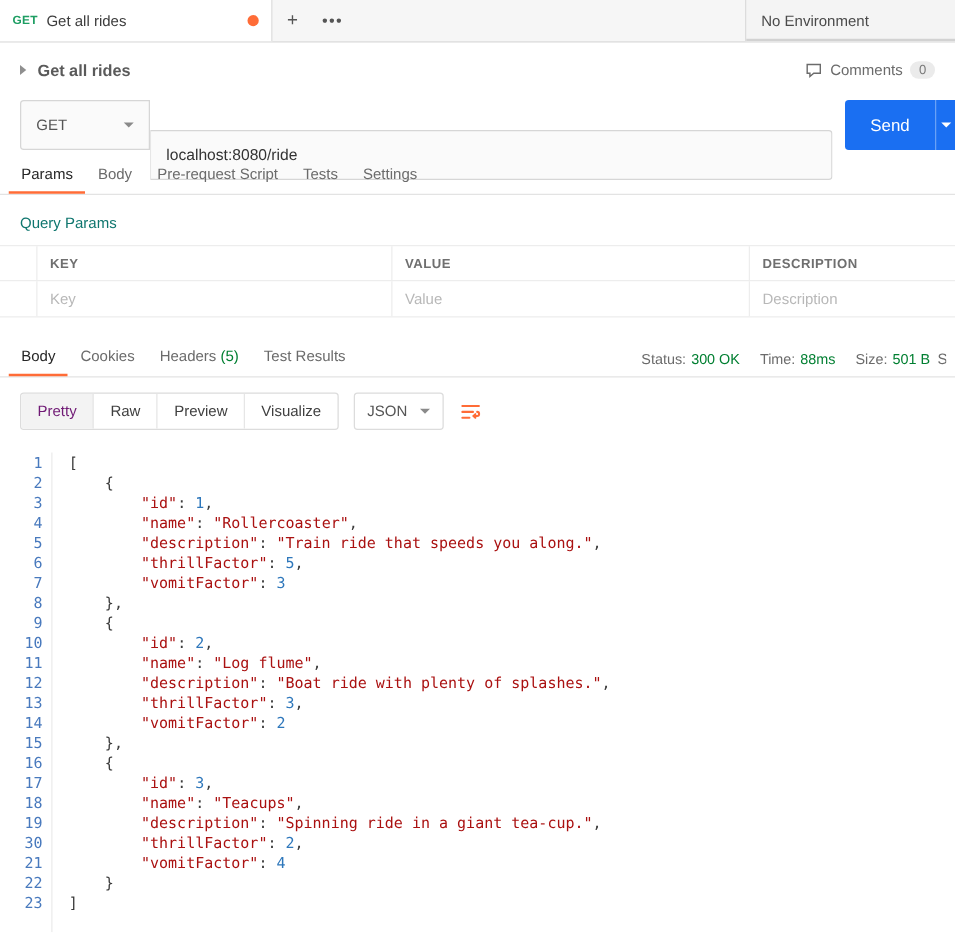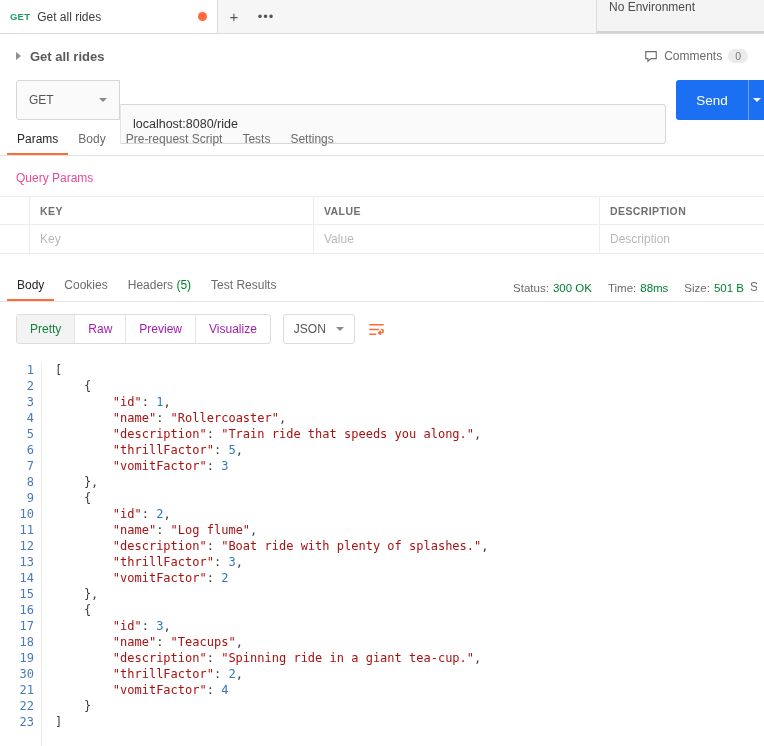--- a/index.html
+++ b/index.html
@@ -19,61 +19,61 @@
     font-family:"Liberation Sans",sans-serif;font-size:12px;color:#2b2b2b;
   }
   
   .topbar{height:34px;background:#f6f6f6;border-bottom:1px solid #dcdcdc;display:flex;align-items:stretch;}
   .req-tab{width:218px;background:#fff;border-right:1px solid #dcdcdc;display:flex;align-items:center;gap:7px;padding:0 10px;cursor:pointer;}
   .req-tab .m{color:var(--method-get);font-size:9.5px;font-weight:700;letter-spacing:.2px;}
   .req-tab .t{color:#3c3c3c;white-space:nowrap;overflow:hidden;text-overflow:ellipsis;}
   .dot{width:9px;height:9px;border-radius:50%;background:var(--accent);margin-left:auto;flex:0 0 auto;}
   .tb-btn{width:32px;display:flex;align-items:center;justify-content:center;color:#555;font-size:15px;cursor:pointer;}
   .tb-btn.more{font-size:13px;letter-spacing:1px;}
-  .env{margin-left:auto;width:168px;background:#f4f4f4;border-left:1px solid #dcdcdc;display:flex;align-items:flex-start;padding:0 12px;color:#4a4a4a;box-shadow:inset 0 -2px 0 #d2d2d2;cursor:pointer;}
+  .env{margin-left:auto;width:168px;background:#f4f4f4;border-left:1px solid #dcdcdc;display:flex;align-items:center;padding:0 12px;color:#4a4a4a;box-shadow:inset 0 -2px 0 #d2d2d2;cursor:pointer;}
   
   .req-header{height:44px;display:flex;align-items:center;padding:0 16px;}
   .tri-right{width:0;height:0;border-top:4px solid transparent;border-bottom:4px solid transparent;border-left:5px solid #8f8f8f;margin-right:9px;cursor:pointer;}
   .req-title{color:#5a5a5a;font-weight:700;font-size:13px;}
   .comments{margin-left:auto;display:flex;align-items:center;gap:6px;color:#6b6b6b;cursor:pointer;}
   .badge{background:#ebebeb;color:#7a7a7a;border-radius:9px;padding:1px 7px;font-size:10.5px;}
   
   .req-bar{display:flex;align-items:center;padding-left:16px;height:44px;}
   .method{width:104px;height:40px;border:1px solid #d6d6d6;background:#fafafa;border-radius:3px 0 0 3px;display:flex;align-items:center;justify-content:space-between;padding:0 12px;color:#555;cursor:pointer;}
   .tri-down{width:0;height:0;border-left:4px solid transparent;border-right:4px solid transparent;border-top:4px solid #8a8a8a;}
   .tri-down.white{border-top-color:#fff;}
   .url{flex:1;height:40px;border:1px solid #d6d6d6;border-left:1px solid #e6e6e6;background:#fafafa;border-radius:0 3px 3px 0;padding:0 12px;font:12.5px "Liberation Sans",sans-serif;color:#333;outline:none;margin-right:10px;margin-top:48px;}
   .send{height:40px;width:72px;background:var(--send-button);color:#fff;border:none;border-radius:3px 0 0 3px;font:13.5px "Liberation Sans",sans-serif;cursor:pointer;}
   .send-split{height:40px;width:16px;background:var(--send-button);border-left:1px solid rgba(255,255,255,.35);display:flex;align-items:center;justify-content:center;cursor:pointer;}
   
   .req-tabs{display:flex;align-items:flex-end;padding:0 7px;border-bottom:1px solid #e3e3e3;margin-top:4px;height:30px;}
   .rtab{padding:8px 10px 7px;color:#6b6b6b;cursor:pointer;border-bottom:2px solid transparent;white-space:nowrap;}
   .rtab.active{color:#262626;border-bottom-color:var(--accent);}
   .count{color:var(--success);}
   
-  .qp-title{padding:15px 16px 11px;color:#ec4899;}
+  .qp-title{padding:15px 16px 11px;color:#0f766e;}
   .qp-row{display:grid;grid-template-columns:30px 284px 286px 1fr;border-bottom:1px solid #ededed;height:29px;}
   .qp-row:first-of-type{border-top:1px solid #ededed;}
   .qp-cell{border-right:1px solid #ededed;display:flex;align-items:center;padding:0 10px;}
   .qp-cell:last-child{border-right:none;}
   .qp-head .qp-cell{font-size:10.5px;font-weight:700;color:#6f6f6f;letter-spacing:.4px;}
   .qp-input{border:none;background:transparent;width:100%;font:12px "Liberation Sans",sans-serif;color:#333;outline:none;}
   .qp-input::placeholder{color:#b8b8b8;}
   
   .resp-tabs{display:flex;align-items:flex-end;padding:0 7px;border-bottom:1px solid #e3e3e3;margin-top:16px;height:32px;}
   .resp-meta{margin-left:auto;display:flex;gap:16px;align-items:center;font-size:11.5px;padding-bottom:7px;}
   .meta-pair{display:flex;gap:4px;white-space:nowrap;}
   .meta-label{color:#6b6b6b;}
   .meta-value{color:var(--success);}
   .save-sliver{width:7px;overflow:hidden;white-space:nowrap;color:#6b6b6b;margin-left:6px;padding-bottom:7px;cursor:pointer;}
   .view-row{display:flex;align-items:center;gap:12px;padding:12px 16px;}
   .seg-group{display:flex;border:1px solid #dcdcdc;border-radius:3px;overflow:hidden;background:#fff;}
-  .seg{padding:7px 13px;color:#a21caf;border-right:1px solid #e6e6e6;cursor:pointer;}
+  .seg{padding:7px 13px;color:#404040;border-right:1px solid #e6e6e6;cursor:pointer;}
   .seg:last-child{border-right:none;}
-  .seg.active{background:#f3f3f3;color:#15803d;}
+  .seg.active{background:#f3f3f3;color:#701a75;}
   .lang-select{display:flex;align-items:center;gap:10px;border:1px solid #dcdcdc;border-radius:3px;padding:7px 10px;color:#555;cursor:pointer;}
   .wrap-btn{color:var(--accent);display:flex;align-items:center;cursor:pointer;}
   
   .code-wrap{display:flex;padding-top:6px;font-family:"DejaVu Sans Mono",monospace;font-size:12px;line-height:16px;height:390px;overflow:hidden;}
   .gutter{width:42px;flex:0 0 auto;text-align:right;padding-right:7px;color:var(--line-number);border-right:1px solid #ececec;}
   .code-lines{flex:1;padding-left:13px;white-space:pre;color:var(--syntax-punct);overflow:hidden;}
   .tk-key{color:var(--syntax-key);}
   .tk-str{color:var(--syntax-string);}
   .tk-num{color:var(--syntax-number);}
 </style>

